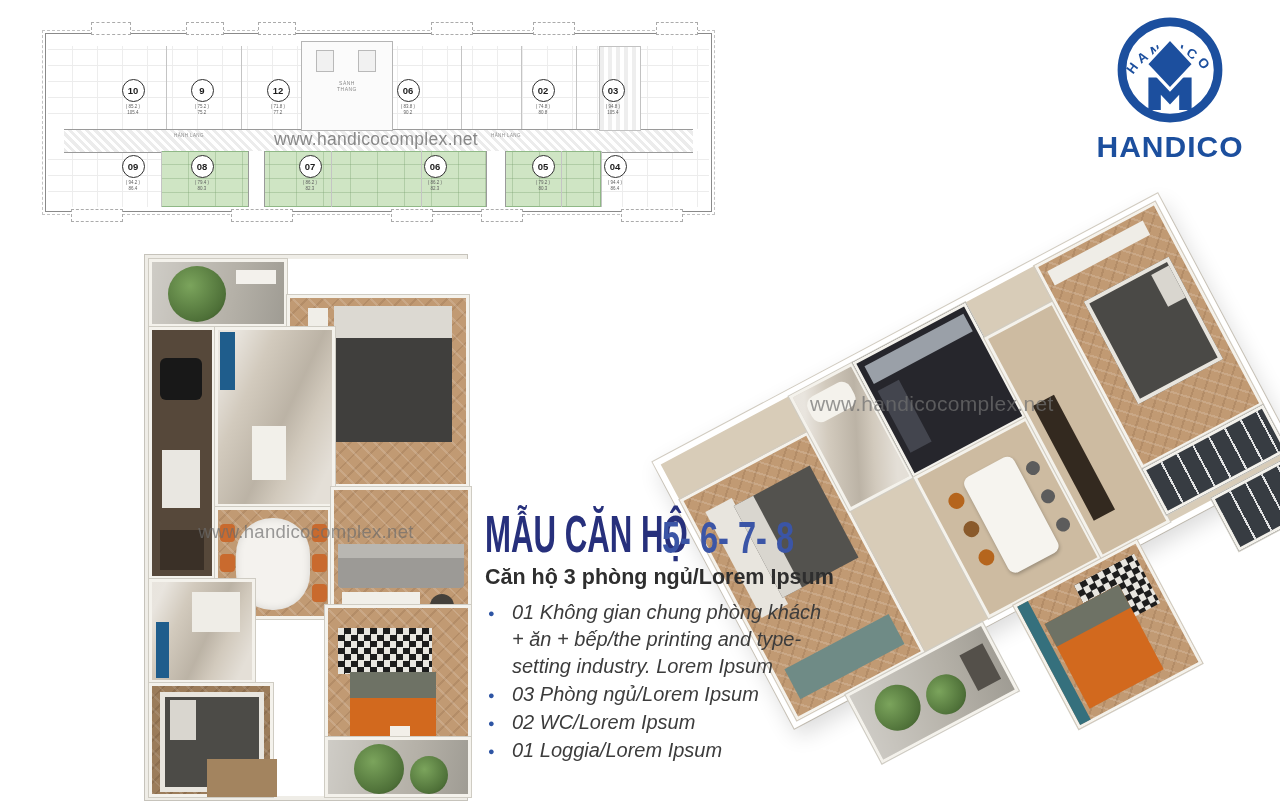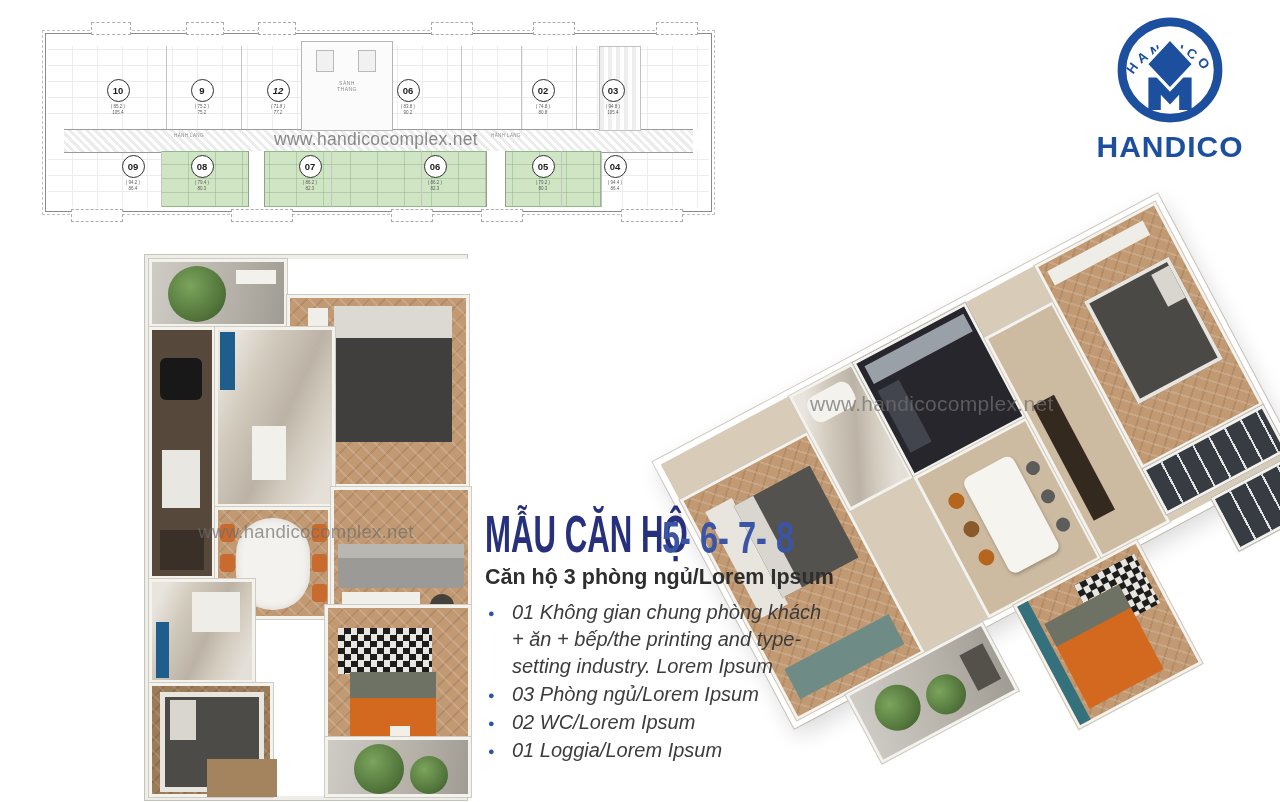--- a/index.html
+++ b/index.html
@@ -133,35 +133,35 @@
     <div class="sp-tab" style="left:185px;bottom:-11px;width:60px;"></div>
     <div class="sp-tab" style="left:345px;bottom:-11px;width:40px;"></div>
     <div class="sp-tab" style="left:435px;bottom:-11px;width:40px;"></div>
     <div class="sp-tab" style="left:575px;bottom:-11px;width:60px;"></div>
 
     <div class="sp-hall-label" style="left:128px;top:99px;">HÀNH LANG</div>
     <div class="sp-hall-label" style="left:445px;top:99px;">HÀNH LANG</div>
     <div class="sp-watermark">www.handicocomplex.net</div>
   </div>
 
-  <div class="unit" style="left:96px;top:79px;text-align:center;">
+  <div class="unit" style="left:111px;top:79px;text-align:center;">
     <div class="ucircle">10</div>
     <div class="uarea">
         <div>( 85.2 )</div>
         <div>105.4</div>
       </div>
   </div>
   <div class="unit" style="left:180px;top:79px;">
     <div class="ucircle">9</div>
     <div class="uarea">
         <div>( 75.2 )</div>
         <div>75.2</div>
       </div>
   </div>
-  <div class="unit" style="left:256px;top:79px;font-style:italic;">
+  <div class="unit" style="left:256px;top:79px;">
     <div class="ucircle">12</div>
     <div class="uarea">
         <div>( 71.8 )</div>
         <div>77.2</div>
       </div>
   </div>
   <div class="unit" style="left:386px;top:79px;">
     <div class="ucircle">06</div>
     <div class="uarea">
         <div>( 83.8 )</div>

